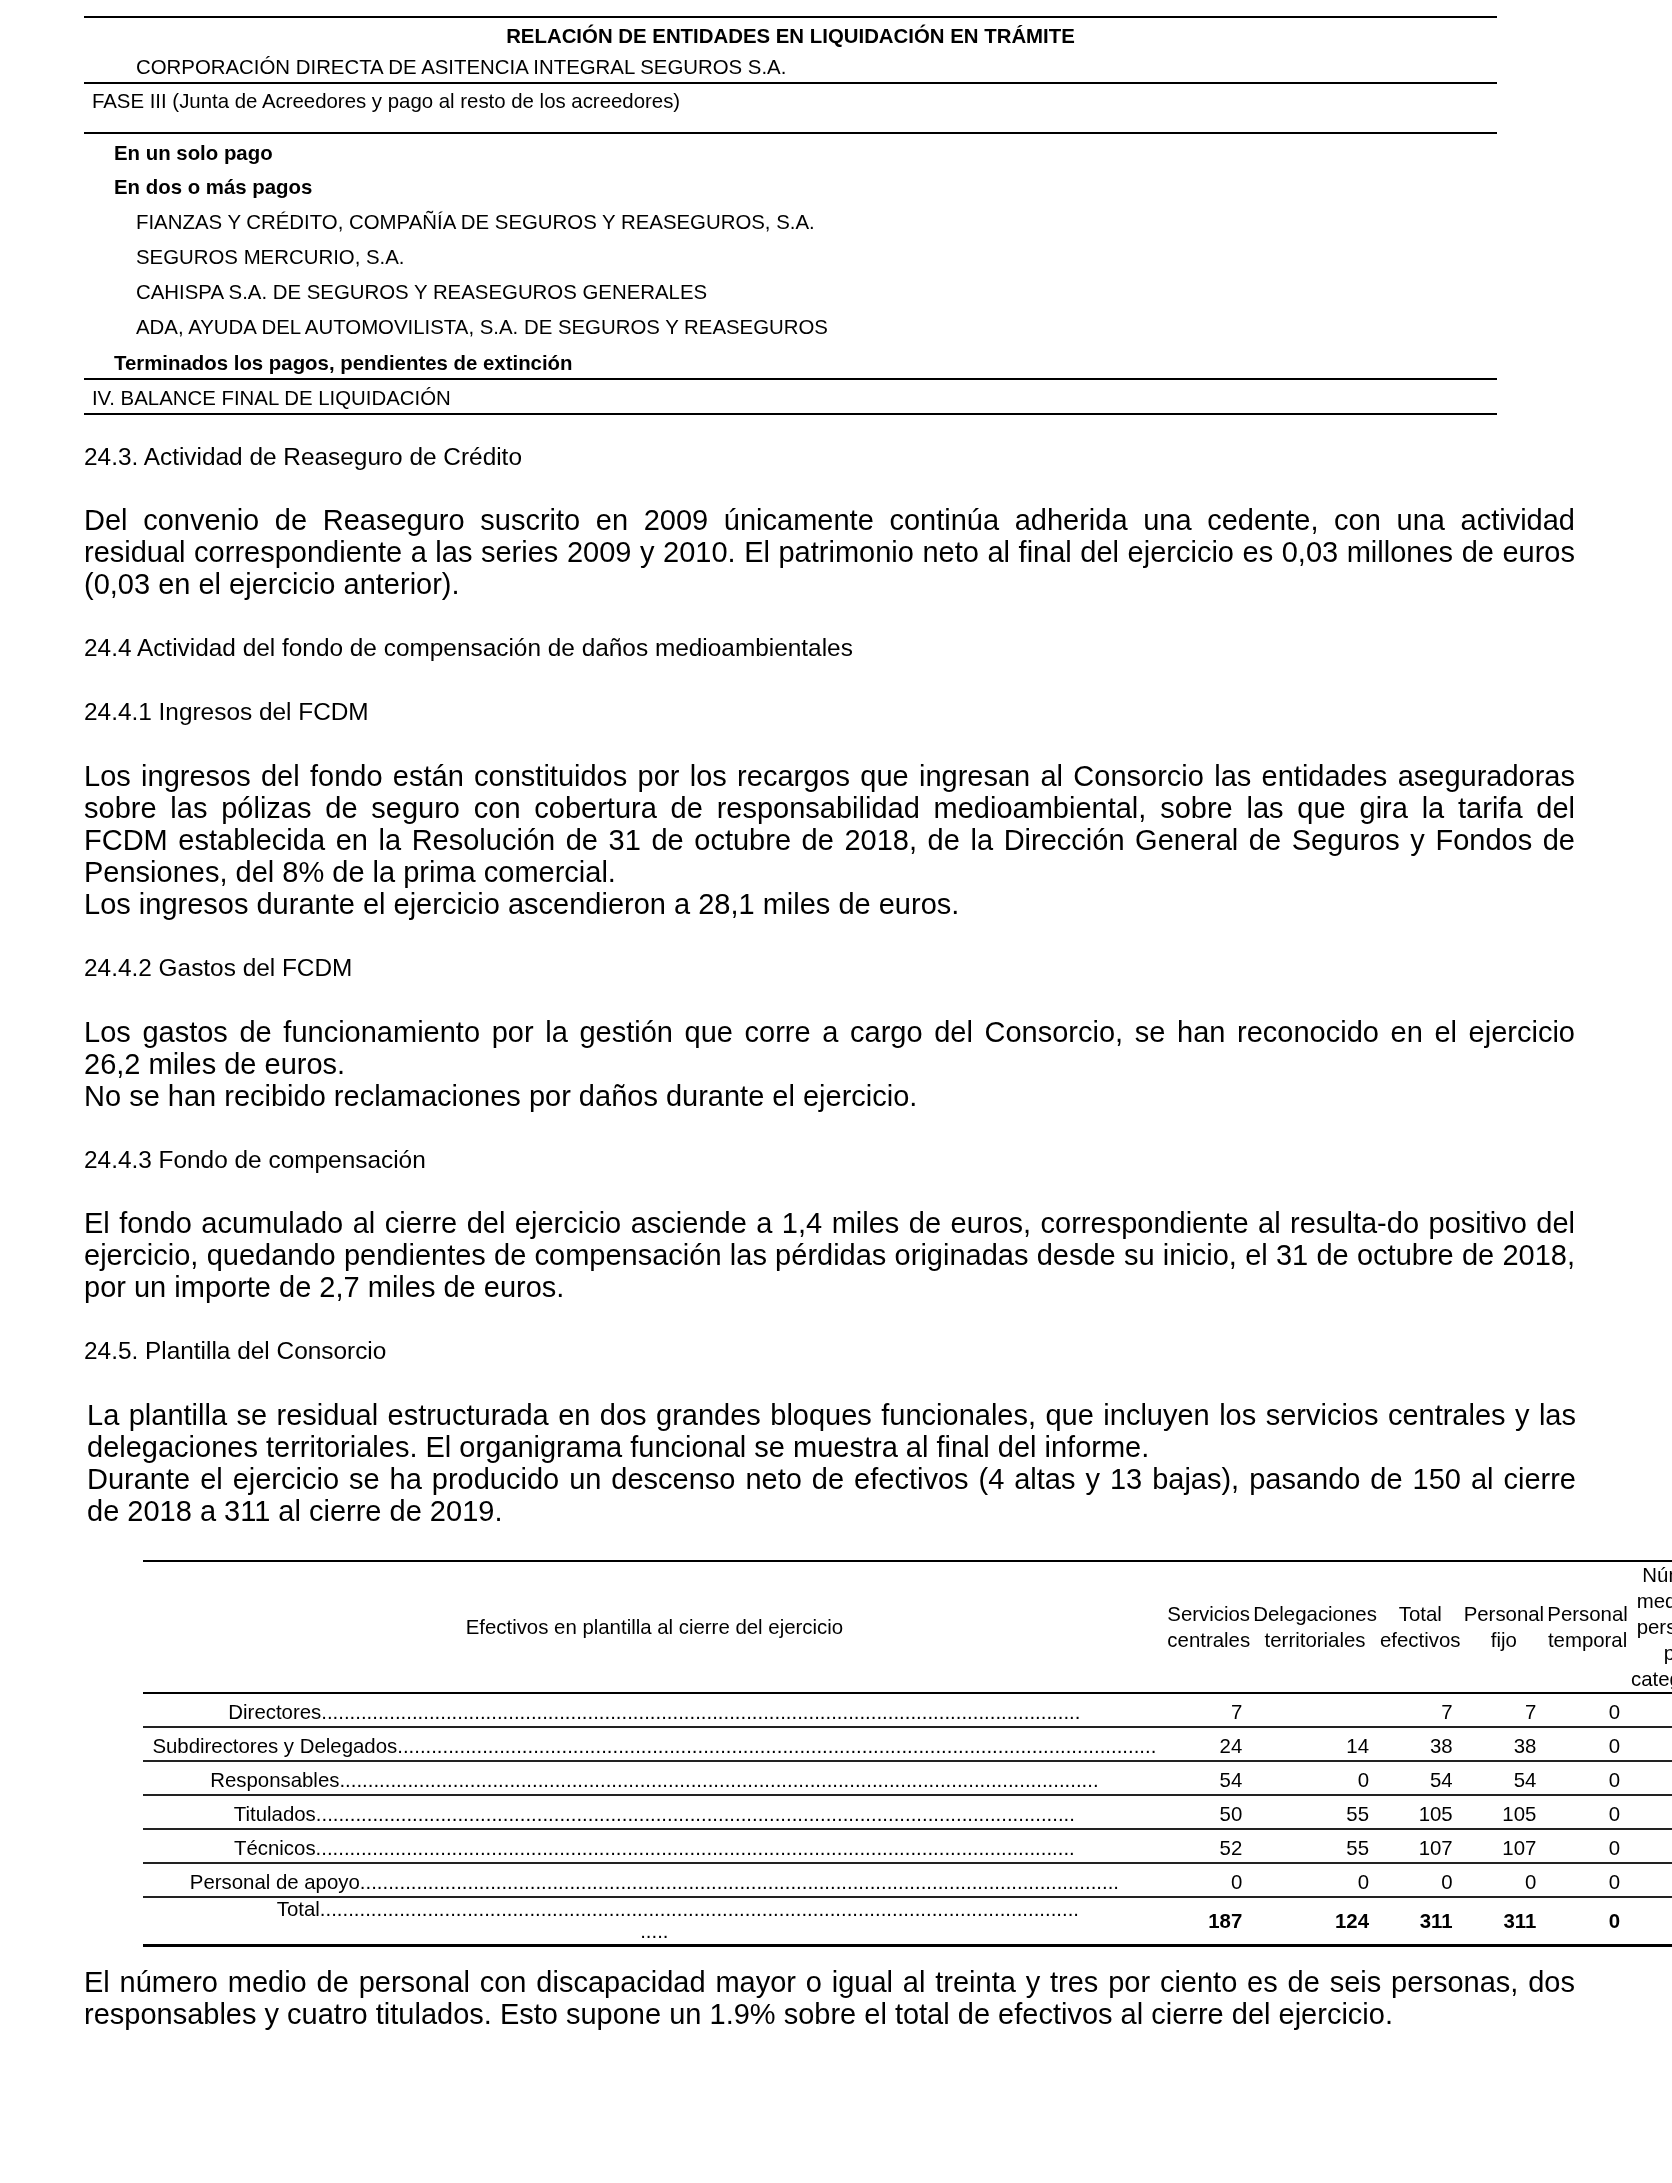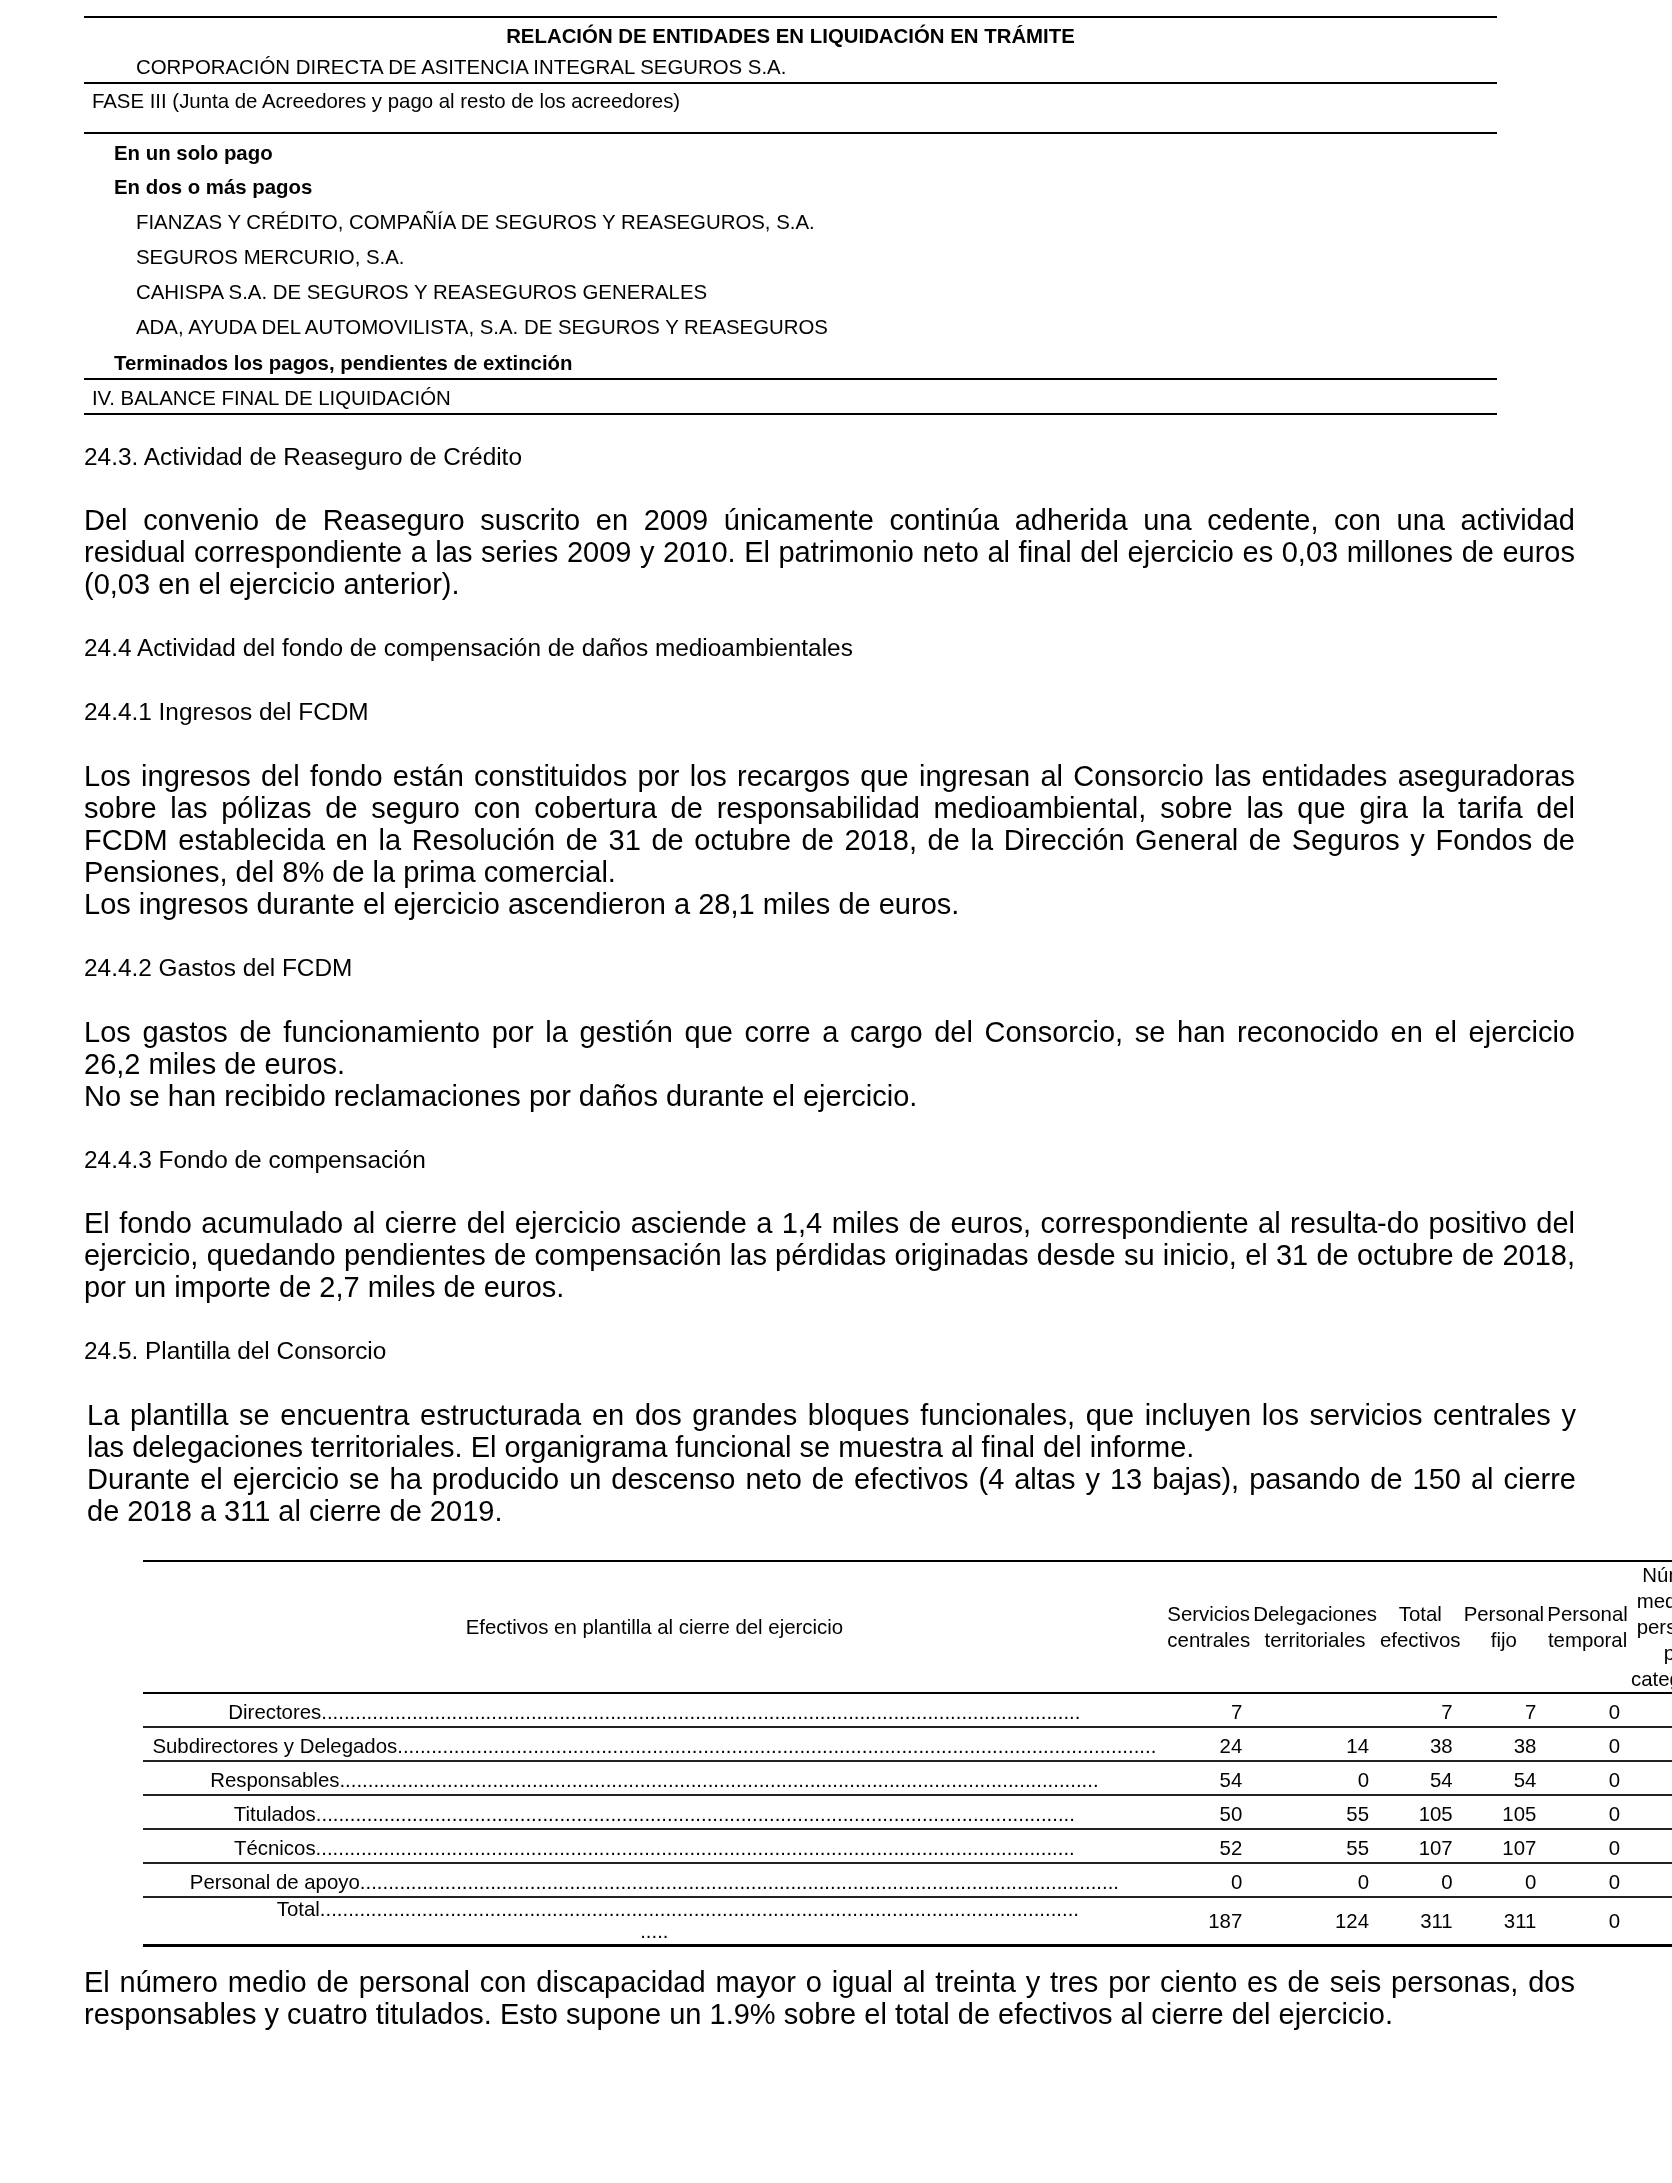--- a/index.html
+++ b/index.html
@@ -21,21 +21,21 @@
   .para p { margin:0; }
 
   
   .tbl { position:absolute; left:143px; top:1560px; width:1372px; border-collapse:collapse;
          font-size:20.4px; }
   .tbl th { font-weight:normal; text-align:center; line-height:26px; padding:0 1.6px;
             border-top:2.4px solid #000; border-bottom:2.4px solid #000; height:112px; vertical-align:middle; }
   .tbl td { height:32px; border-bottom:2.4px solid #222; padding:0 9.4px 0 0; text-align:right; vertical-align:bottom;
             line-height:28px; }
   .tbl td.cat { text-align:center; padding-left:9.4px; white-space:nowrap; overflow:hidden; }
-  .tbl tr.total td { font-weight:normal; height:46px; vertical-align:middle; border-bottom:3.1px solid #000; }
+  .tbl tr.total td { font-weight:bold; height:46px; vertical-align:middle; border-bottom:3.1px solid #000; }
   .tbl tr.total td.cat { font-weight:normal; vertical-align:top; line-height:22px; padding-left:9.4px; }
   .dots::after { content:"......................................................................................................................................"; }
 </style>
 </head>
 <body>
 
 <div class="liq">
   <div class="rule"></div>
   <div class="liq-title">RELACIÓN DE ENTIDADES EN LIQUIDACIÓN EN TRÁMITE</div>
   <div class="liq-row lvl2 tight">CORPORACIÓN DIRECTA DE ASITENCIA INTEGRAL SEGUROS S.A.</div>
@@ -73,21 +73,21 @@
   <p>No se han recibido reclamaciones por daños durante el ejercicio.</p>
 </div>
 
 <div class="sec" style="top:1144px">24.4.3 Fondo de compensación</div>
 <div class="para" style="top:1207px">
   <p>El fondo acumulado al cierre del ejercicio asciende a 1,4 miles de euros, correspondiente al resulta-do positivo del ejercicio, quedando pendientes de compensación las pérdidas originadas desde su inicio, el 31 de octubre de 2018, por un importe de 2,7 miles de euros.</p>
 </div>
 
 <div class="sec" style="top:1335px">24.5. Plantilla del Consorcio</div>
 <div class="para" style="top:1399px;left:87px;width:1489px">
-  <p>La plantilla se encuentra estructurada en dos grandes bloques funcionales, que incluyen los servicios centrales y las delegaciones territoriales. El organigrama funcional se muestra al final del informe.</p>
+  <p>La plantilla se residual estructurada en dos grandes bloques funcionales, que incluyen los servicios centrales y las delegaciones territoriales. El organigrama funcional se muestra al final del informe.</p>
   <p>Durante el ejercicio se ha producido un descenso neto de efectivos (4 altas y 13 bajas), pasando de 150 al cierre de 2018 a 311 al cierre de 2019.</p>
 </div>
 
 <table class="tbl">
   <colgroup>
     <col style="width:621px">
       <col style="width:110px">
       <col style="width:134px">
     <col style="width:107px">
       <col style="width:107px">

